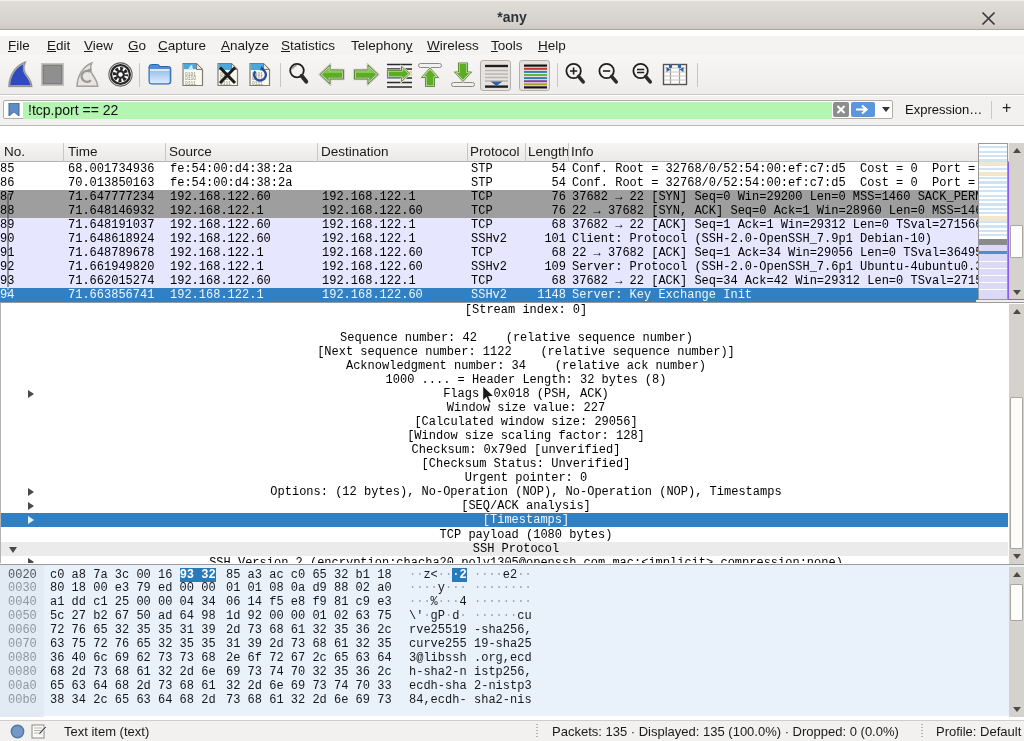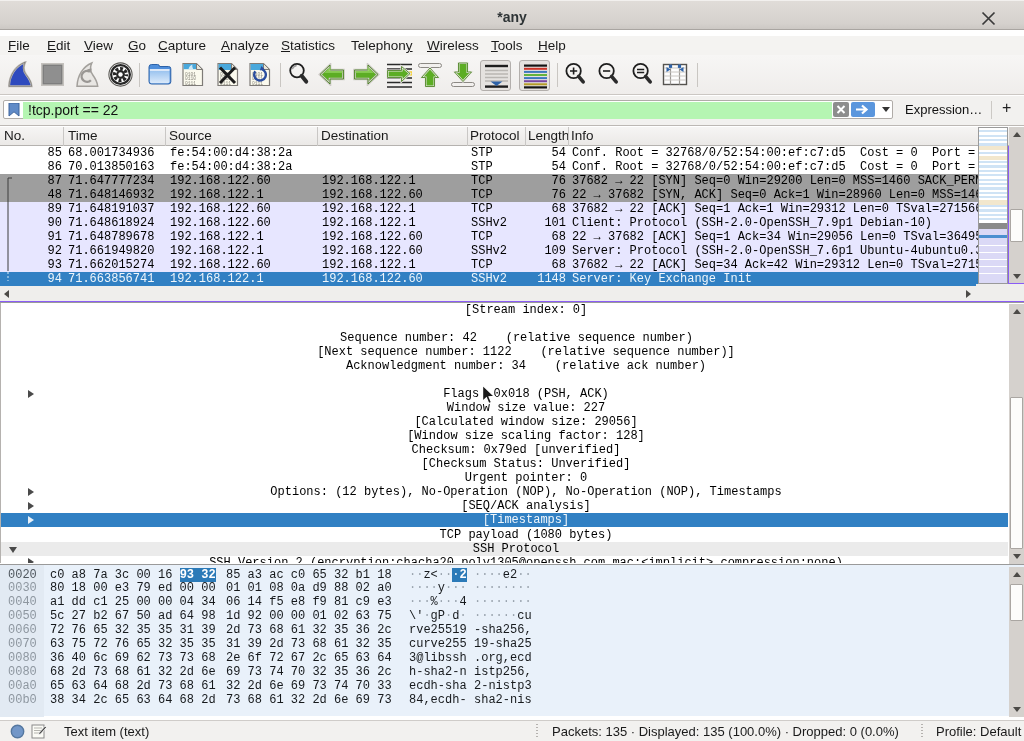--- a/index.html
+++ b/index.html
@@ -30,29 +30,29 @@
 #fgreen{position:absolute;left:19px;top:1px;width:809px;height:17px;background:#b5f5b2;}
 #ftext{position:absolute;left:5px;top:0px;font-size:14px;color:#111}
 #fxbtn{position:absolute;left:829px;top:1px;width:16px;height:15px;background:#8d8d8d;border-radius:2px}
 #fgobtn{position:absolute;left:847px;top:1px;width:24px;height:15px;background:#5a96dd;border-radius:2px}
 #fdrop{position:absolute;left:878px;top:6px;width:0;height:0;
   border-left:4px solid transparent;border-right:4px solid transparent;border-top:5px solid #333}
 #fexpr{position:absolute;left:905px;top:6px;font-size:13px;color:#111}
 #fsep{position:absolute;left:991px;top:5px;width:1px;height:18px;background:#ccc9c5}
 #fplus{position:absolute;left:1002px;top:3px;font-size:16px;color:#222}
 
-#plist{position:absolute;left:0;top:127px;width:1024px;height:202px;background:#8b5cf6}
+#plist{position:absolute;left:0;top:143px;width:1024px;height:202px;background:#8b5cf6}
 #phead{position:absolute;left:0;top:0;width:1024px;height:19px;
   background:linear-gradient(#f6f5f4,#ebe9e7);border-bottom:1px solid #b5b2af;}
 #phead span{position:absolute;top:1px;font-size:13.5px;color:#1a1a1a}
 #phead i{position:absolute;top:0;width:1px;height:19px;background:#c9c7c5;font-style:normal}
 .prow{position:absolute;left:0;width:978px;height:14px;font-family:"Liberation Mono",monospace;
   font-size:12px;color:#000;overflow:hidden;white-space:pre}
 .prow span{position:absolute;top:0px;line-height:14px}
-.no{left:0;width:62px;text-align:right}
+.no{left:0;width:62px;}
 .tm{left:68px}.src{left:170px}.dst{left:322px}.prt{left:471px}
 .len{left:525px;width:41px;text-align:right}
 .inf{left:572px;width:406px;overflow:hidden}
 .wrow{background:#fff}
 .grow{background:#9e9e9e}
 .lrow{background:#e7e6ff}
 .selrow{background:#3180c3;color:#eef5fb}
 
 #minimap{position:absolute;left:978px;top:0px;width:30px;height:157px;
   border:1px solid #9a9a9a;background:#fff}
@@ -302,21 +302,21 @@
   <span style="left:470px">Protocol</span>
         <i style="left:525px"></i>
   <span style="left:528px">Length</span>
         <i style="left:568px"></i>
   <span style="left:571px">Info</span>
 </div>
 
 <div class="prow wrow" style="top:19px"><span class="no">85</span><span class="tm">68.001734936</span><span class="src">fe:54:00:d4:38:2a</span><span class="prt">STP</span><span class="len">54</span><span class="inf">Conf. Root = 32768/0/52:54:00:ef:c7:d5  Cost = 0  Port = 0x8</span></div>
 <div class="prow wrow" style="top:33px"><span class="no">86</span><span class="tm">70.013850163</span><span class="src">fe:54:00:d4:38:2a</span><span class="prt">STP</span><span class="len">54</span><span class="inf">Conf. Root = 32768/0/52:54:00:ef:c7:d5  Cost = 0  Port = 0x8</span></div>
 <div class="prow grow" style="top:47px"><span class="no">87</span><span class="tm">71.647777234</span><span class="src">192.168.122.60</span><span class="dst">192.168.122.1</span><span class="prt">TCP</span><span class="len">76</span><span class="inf">37682 → 22 [SYN] Seq=0 Win=29200 Len=0 MSS=1460 SACK_PERM</span></div>
-<div class="prow grow" style="top:61px"><span class="no">48</span><span class="tm">71.648146932</span><span class="src">192.168.122.1</span><span class="dst">192.168.122.60</span><span class="prt">TCP</span><span class="len">76</span><span class="inf">22 → 37682 [SYN, ACK] Seq=0 Ack=1 Win=28960 Len=0 MSS=146</span></div>
+<div class="prow grow" style="top:61px"><span class="no">88</span><span class="tm">71.648146932</span><span class="src">192.168.122.1</span><span class="dst">192.168.122.60</span><span class="prt">TCP</span><span class="len">76</span><span class="inf">22 → 37682 [SYN, ACK] Seq=0 Ack=1 Win=28960 Len=0 MSS=146</span></div>
 <div class="prow lrow" style="top:75px"><span class="no">89</span><span class="tm">71.648191037</span><span class="src">192.168.122.60</span><span class="dst">192.168.122.1</span><span class="prt">TCP</span><span class="len">68</span><span class="inf">37682 → 22 [ACK] Seq=1 Ack=1 Win=29312 Len=0 TSval=271566</span></div>
 <div class="prow lrow" style="top:89px"><span class="no">90</span><span class="tm">71.648618924</span><span class="src">192.168.122.60</span><span class="dst">192.168.122.1</span><span class="prt">SSHv2</span><span class="len">101</span><span class="inf">Client: Protocol (SSH-2.0-OpenSSH_7.9p1 Debian-10)</span></div>
 <div class="prow lrow" style="top:103px"><span class="no">91</span><span class="tm">71.648789678</span><span class="src">192.168.122.1</span><span class="dst">192.168.122.60</span><span class="prt">TCP</span><span class="len">68</span><span class="inf">22 → 37682 [ACK] Seq=1 Ack=34 Win=29056 Len=0 TSval=36495</span></div>
 <div class="prow lrow" style="top:117px"><span class="no">92</span><span class="tm">71.661949820</span><span class="src">192.168.122.1</span><span class="dst">192.168.122.60</span><span class="prt">SSHv2</span><span class="len">109</span><span class="inf">Server: Protocol (SSH-2.0-OpenSSH_7.6p1 Ubuntu-4ubuntu0.3</span></div>
 <div class="prow lrow" style="top:131px"><span class="no">93</span><span class="tm">71.662015274</span><span class="src">192.168.122.60</span><span class="dst">192.168.122.1</span><span class="prt">TCP</span><span class="len">68</span><span class="inf">37682 → 22 [ACK] Seq=34 Ack=42 Win=29312 Len=0 TSval=2715</span></div>
 <div class="prow selrow" style="top:145px"><span class="no">94</span><span class="tm">71.663856741</span><span class="src">192.168.122.1</span><span class="dst">192.168.122.60</span><span class="prt">SSHv2</span><span class="len">1148</span><span class="inf">Server: Key Exchange Init</span></div>
 <svg style="position:absolute;left:5px;top:50px;z-index:5" width="8" height="105" viewBox="0 0 8 105">
  <path d="M7 1 H3 V94" fill="none" stroke="#3c3c3c" stroke-width="1"></path>
  <path d="M3 95 V104" stroke="#d8e8f4" stroke-width="1" stroke-dasharray="2 2"></path>
 </svg>
@@ -349,20 +349,21 @@
 <div class="arr" style="left:4px;top:163px;border-top:4px solid transparent;border-bottom:4px solid transparent;border-right:5px solid #4c4a47"></div>
 <div class="arr" style="left:966px;top:163px;border-top:4px solid transparent;border-bottom:4px solid transparent;border-left:5px solid #4c4a47"></div>
 <div class="abs" style="left:976px;top:157px;width:48px;height:17px;background:#efeeec"></div>
 </div>
 
 <div id="details">
 <div class="drow" style="top:0.0px;padding-left:43px">[Stream index: 0]</div>
 <div class="drow" style="top:28.1px;padding-left:24px">Sequence number: 42    (relative sequence number)</div>
 <div class="drow" style="top:42.1px;padding-left:43px">[Next sequence number: 1122    (relative sequence number)]</div>
 <div class="drow" style="top:56.1px;padding-left:43px">Acknowledgment number: 34    (relative ack number)</div>
+<div class="drow" style="top:70.1px;padding-left:43px">1000 .... = Header Length: 32 bytes (8)</div>
 <div class="drow" style="top:84.2px;padding-left:43px"><span class="dexp"></span>Flags: 0x018 (PSH, ACK)</div>
 <div class="drow" style="top:98.2px;padding-left:43px">Window size value: 227</div>
 <div class="drow" style="top:112.2px;padding-left:43px">[Calculated window size: 29056]</div>
 <div class="drow" style="top:126.3px;padding-left:43px">[Window size scaling factor: 128]</div>
 <div class="drow" style="top:140.3px;padding-left:23px">Checksum: 0x79ed [unverified]</div>
 <div class="drow" style="top:154.3px;padding-left:43px">[Checksum Status: Unverified]</div>
 <div class="drow" style="top:168.4px;padding-left:43px">Urgent pointer: 0</div>
 <div class="drow" style="top:182.4px;padding-left:43px"><span class="dexp"></span>Options: (12 bytes), No-Operation (NOP), No-Operation (NOP), Timestamps</div>
 <div class="drow dsel" style="top:210.4px;padding-left:43px"><span class="dexp" style="border-left-color:#e8f0f8"></span>[Timestamps]</div>
 <div class="drow" style="top:196.4px;padding-left:43px"><span class="dexp"></span>[SEQ/ACK analysis]</div>

